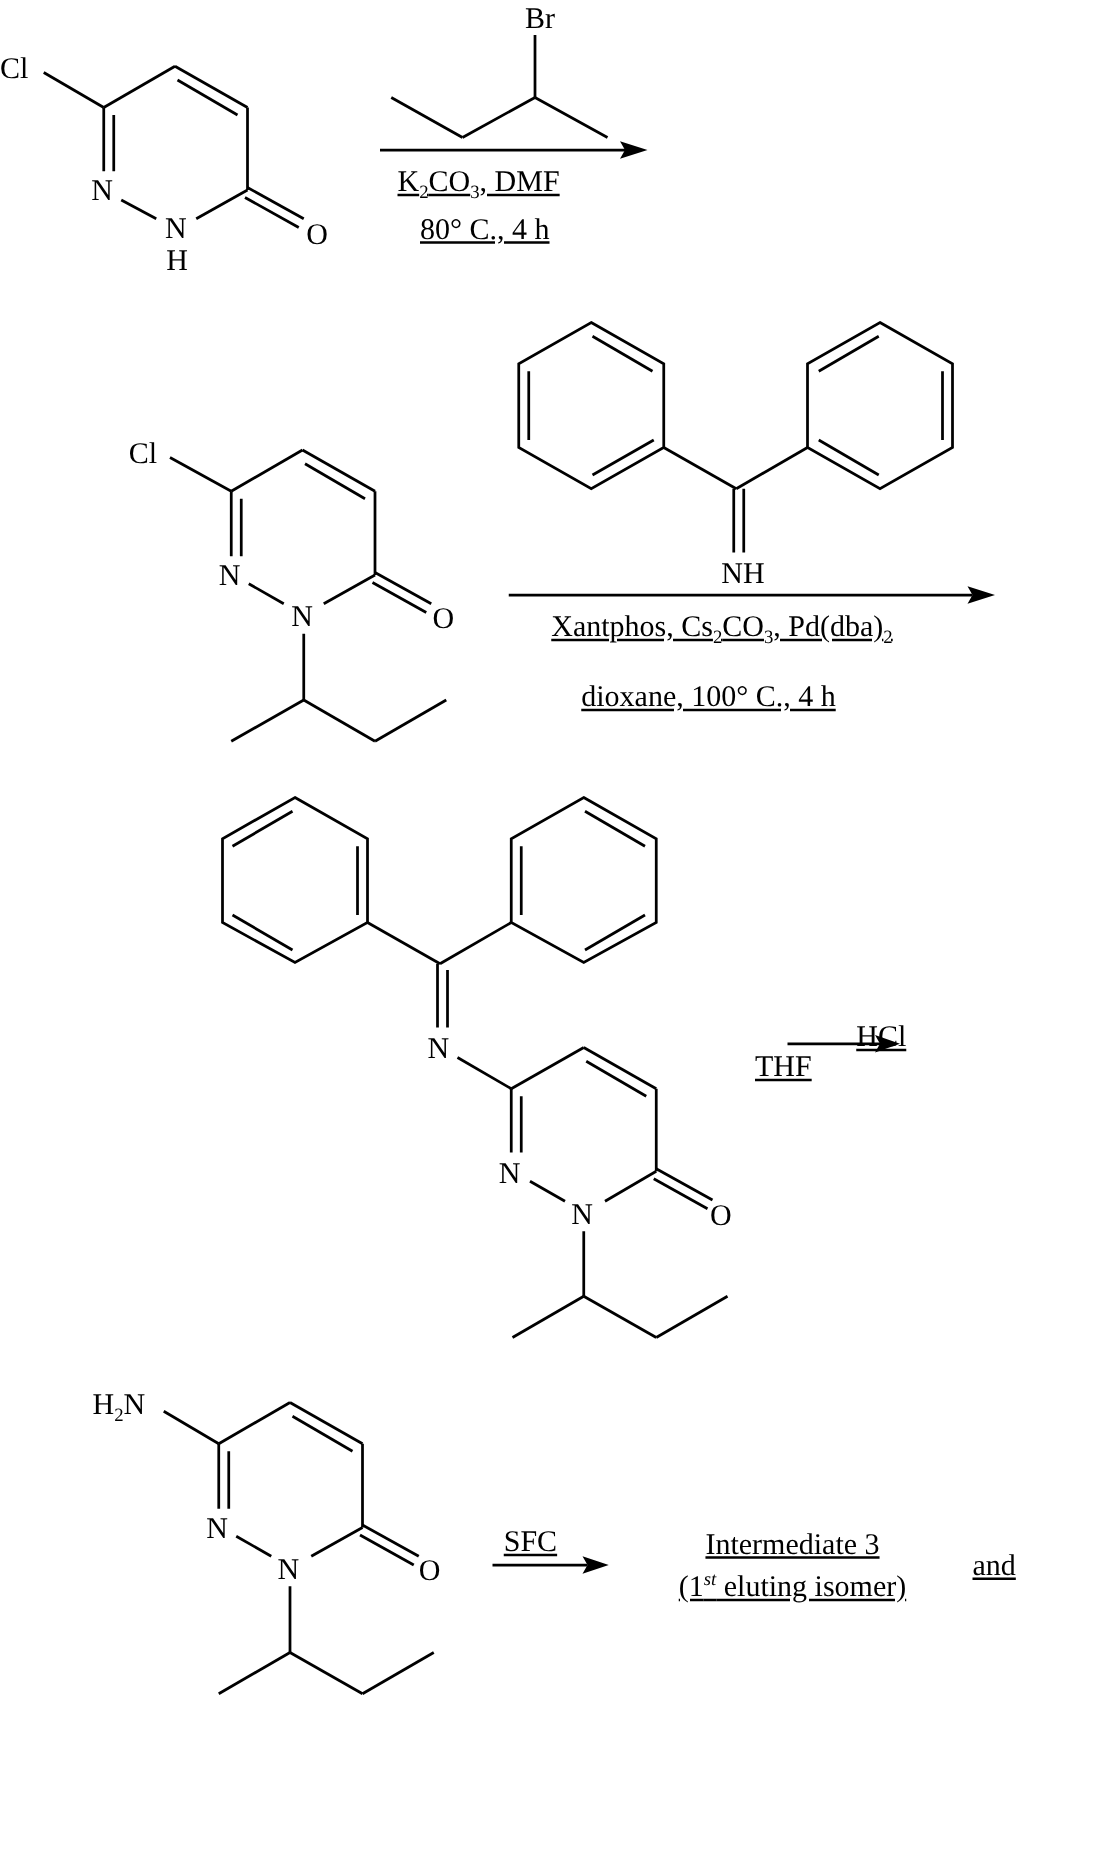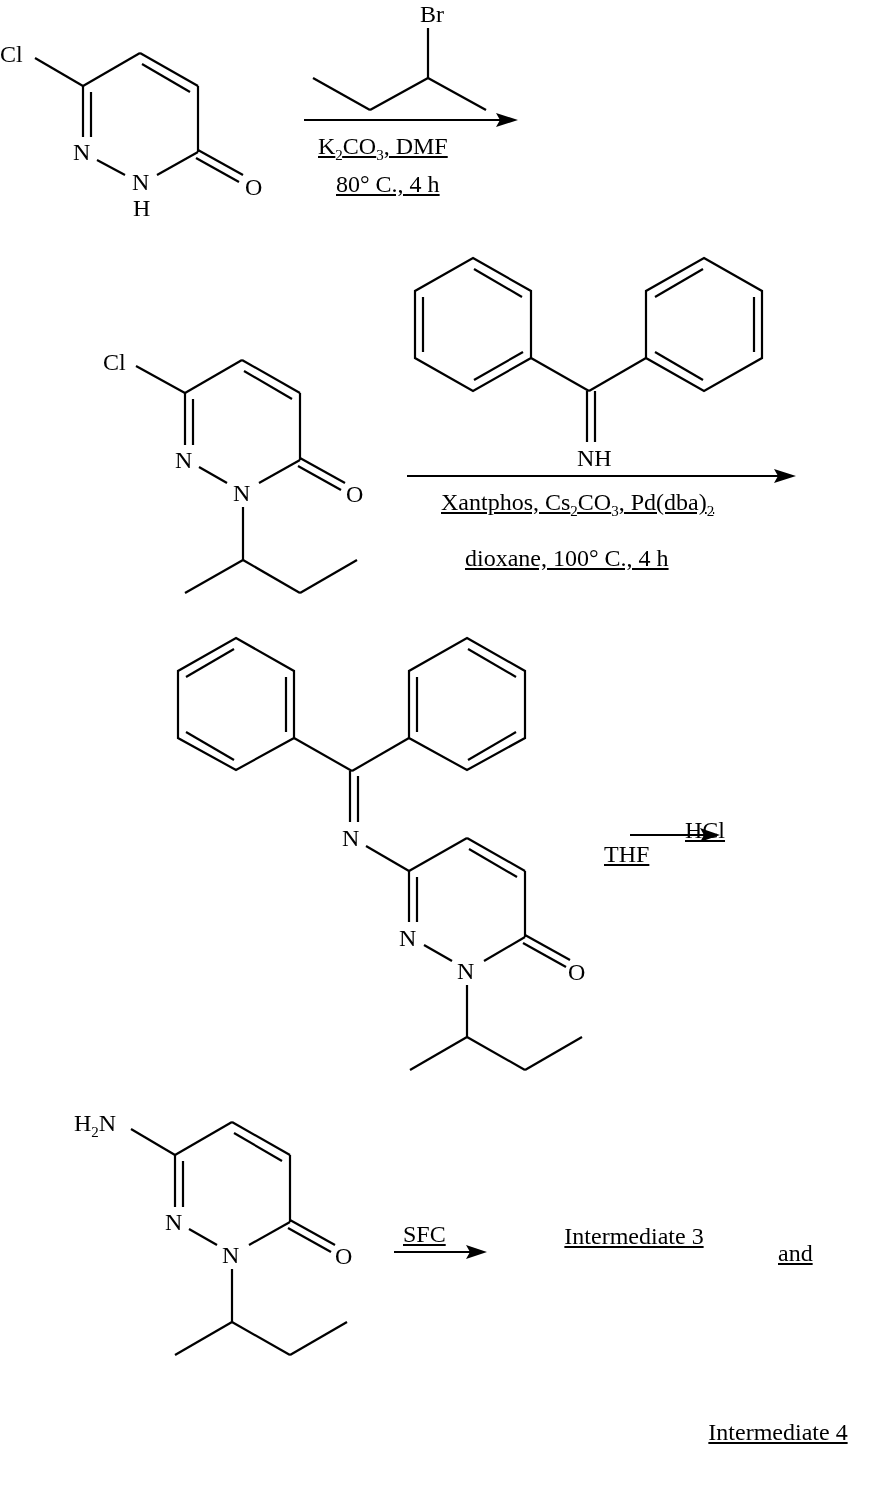--- a/index.html
+++ b/index.html
@@ -184,19 +184,19 @@
 </div>
 <div class="txt" style="left:465px; top:544px;">dioxane, 100° C., 4 h</div>
 
 <div class="txt" style="left:640px; top:816px;margin-left:45px;">HCl</div>
 <div class="txt" style="left:604px; top:840px;">THF</div>
 
 <div class="txt" style="left:403px; top:1220px;">SFC</div>
 
 <div class="txt" style="left:518px; top:1222px; width:232px;">
   <div>Intermediate 3</div>
+  <div><span>(1</span><sup class="it">st</sup><span> eluting isomer)</span></div>
 </div>
 
 <div class="txt" style="left:778px; top:1239px;">and</div>
 
 <div class="txt" style="left:660px; top:1418px; width:236px;">
-  <div>Intermediate 4</div>
 </div>
 
 </body></html>

